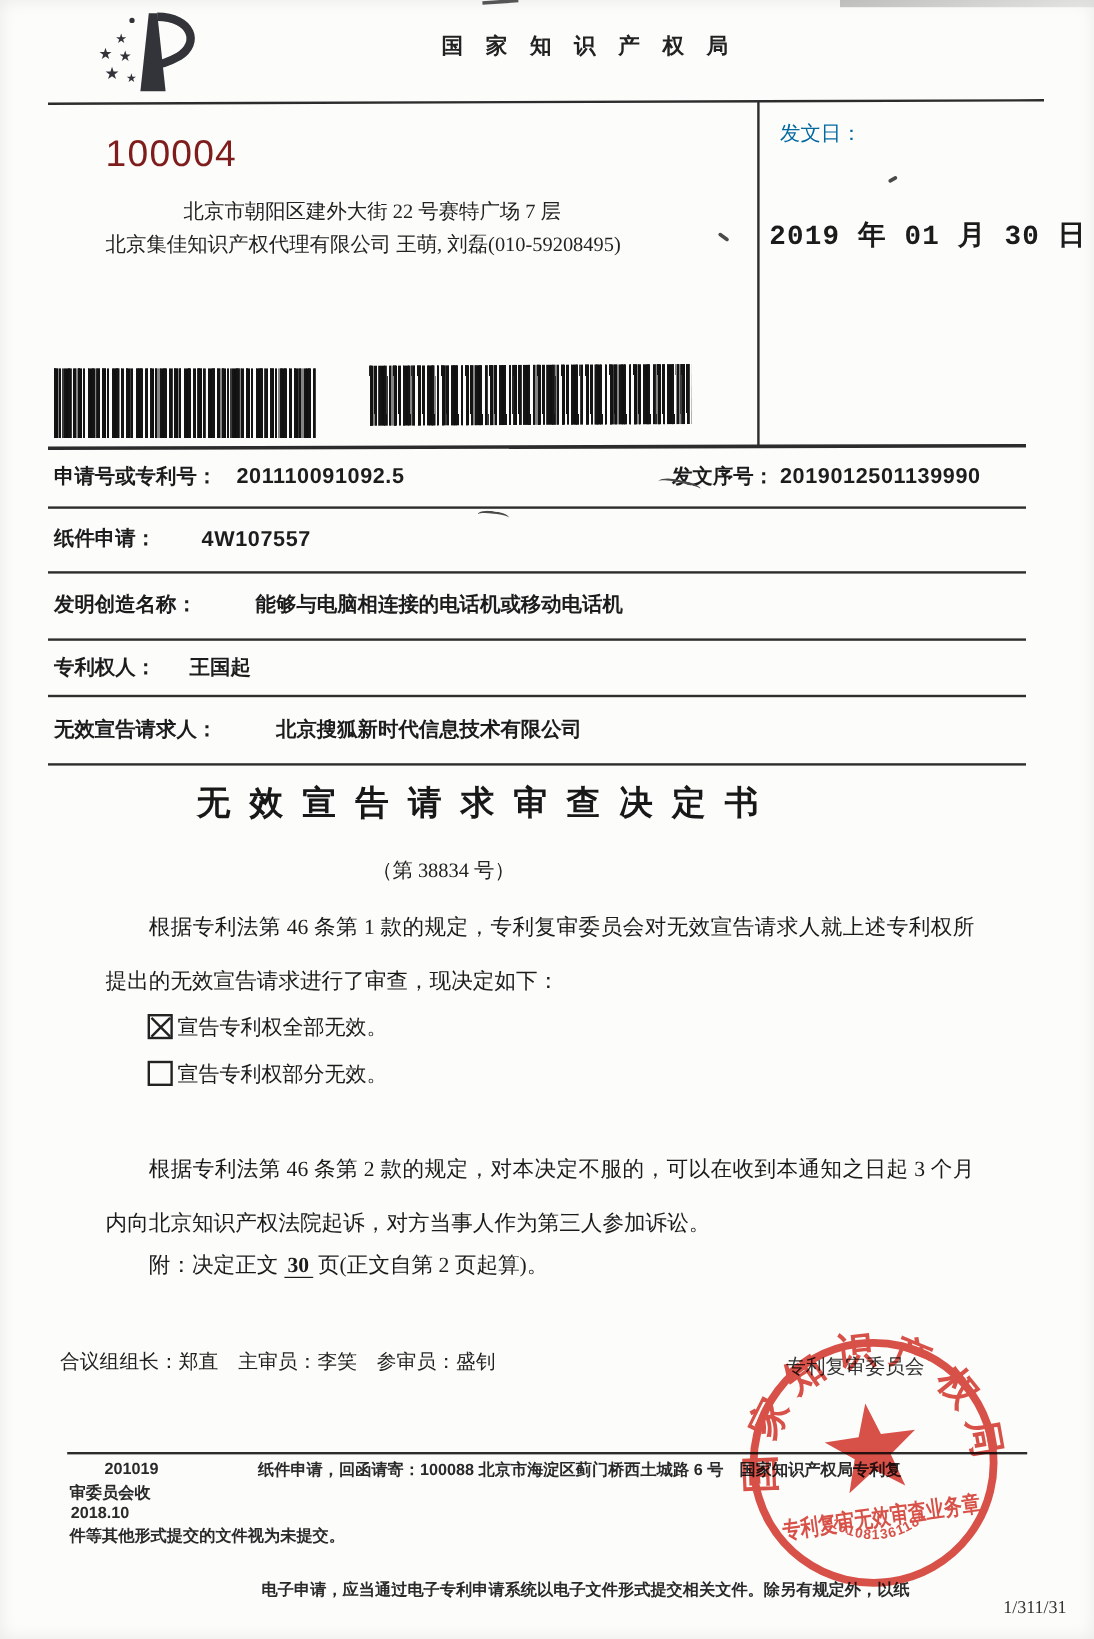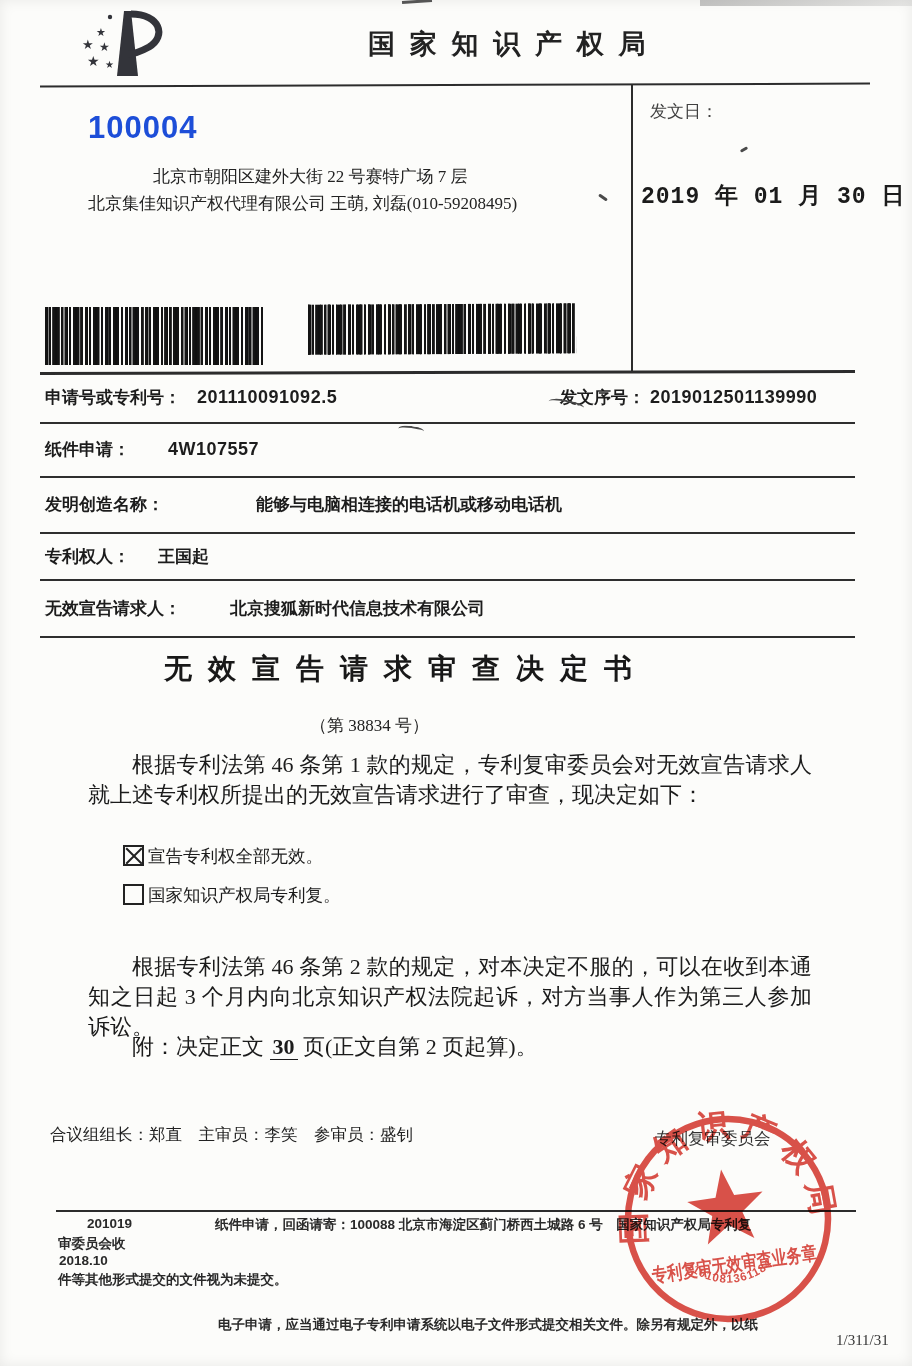--- a/index.html
+++ b/index.html
@@ -3,28 +3,28 @@
 <meta charset="utf-8">
 <style>
   html,body{margin:0;padding:0;background:#d8d8d4;}
   .page{position:relative;width:912px;height:1366px;margin:0 auto;background:#fcfcfa;
         font-family:"Liberation Serif","DejaVu Serif",serif;color:#1d1d1d;overflow:hidden;
         box-shadow:inset 0 0 14px rgba(0,0,0,.08);}
   .abs{position:absolute;}
   .sans{font-family:"Liberation Sans","DejaVu Sans",sans-serif;}
 
   
-  .agency-title{left:368px;top:26px;font-size:27px;font-weight:bold;letter-spacing:4px;
-                font-family:Liberation Serif, serif;color:#222;}
+  .agency-title{left:368px;top:26px;font-size:18px;font-weight:bold;letter-spacing:4px;
+                font-family:Liberation Mono, monospace;color:#222;}
   .hline{background:#2c2c2c;height:2px;}
   .vline{background:#2c2c2c;width:2px;}
-  .postcode{left:88px;top:110px;font-size:31px;font-weight:bold;letter-spacing:1px;color:#1d4ed8;}
+  .postcode{left:88px;top:110px;font-size:31px;font-weight:normal;letter-spacing:1px;color:#7f1d1d;}
   .addr1{left:153px;top:165px;font-size:17px;color:#222;}
   .addr2{left:88px;top:192px;font-size:17px;color:#222;}
-  .dispatch-label{left:650px;top:100px;font-size:17px;color:#404040;}
+  .dispatch-label{left:650px;top:100px;font-size:17px;color:#0369a1;}
   .dispatch-date{left:641px;top:180px;font-size:23px;font-weight:bold;letter-spacing:1px;
                  font-family:Liberation Mono, monospace;color:#1b1b1b;}
 
   .barcode{background-image:
       repeating-linear-gradient(90deg,#141414 0 2px,transparent 2px 4px),
       repeating-linear-gradient(90deg,#101010 0 3px,transparent 3px 10px),
       repeating-linear-gradient(90deg,rgba(25,25,25,.85) 0 1px,transparent 1px 7px),
       repeating-linear-gradient(90deg,rgba(35,35,35,.55) 0 4px,transparent 4px 17px);}
 
   
@@ -33,21 +33,21 @@
   .inforow span{position:absolute;top:50%;transform:translateY(-54%);white-space:nowrap;}
   .flabel{font-family:"Liberation Sans","DejaVu Sans",sans-serif;font-weight:bold;font-size:17px;color:#1c1c1c;}
   .fval{font-family:"Liberation Sans","DejaVu Sans",sans-serif;font-weight:600;font-size:17px;color:#1c1c1c;}
   .fnum{font-family:"Liberation Sans","DejaVu Sans",sans-serif;font-weight:bold;font-size:18px;letter-spacing:.5px;}
 
   
   .doc-title{left:0;top:650px;width:796px;text-align:center;font-size:28px;font-weight:bold;
              letter-spacing:16px;text-indent:16px;color:#181818;
              font-family:"Liberation Sans","DejaVu Sans",sans-serif;}
   .doc-number{left:0;top:714px;width:739px;text-align:center;font-size:17px;color:#222;}
-  .para{font-size:22px;line-height:30px;color:#1b1b1b;text-align:justify;}
+  .para{font-size:18px;line-height:45px;color:#1b1b1b;text-align:justify;}
   .p1{left:88px;top:750px;width:724px;text-indent:2em;}
   .opts{left:123px;top:836px;}
   .opt{height:39px;display:flex;align-items:center;font-size:17.5px;color:#1b1b1b;}
   .cbx{display:inline-block;width:17px;height:17px;border:2px solid #222;position:relative;
        margin-right:4px;flex:0 0 auto;background:#fcfcfa;}
   .cbx[data-checked="true"]::before,.cbx[data-checked="true"]::after{
        content:"";position:absolute;left:-2.5px;top:7.5px;width:22px;height:2px;background:#222;}
   .cbx[data-checked="true"]::before{transform:rotate(45deg);}
   .cbx[data-checked="true"]::after{transform:rotate(-45deg);}
   .p2{left:88px;top:952px;width:724px;text-indent:2em;}
@@ -110,21 +110,21 @@
       <span class="fnum" style="left:157px;">201110091092.5</span>
       <span class="flabel" style="left:520px;">发文序号：</span>
       <span class="fnum" style="left:610px;">2019012501139990</span>
     </div>
     <div class="inforow" style="height:52px;">
       <span class="flabel" style="left:5px;">纸件申请：</span>
       <span class="fnum" style="left:128px;">4W107557</span>
     </div>
     <div class="inforow" style="height:54px;">
       <span class="flabel" style="left:5px;">发明创造名称：</span>
-      <span class="fval" style="left:173px;margin-left:43px;">能够与电脑相连接的电话机或移动电话机</span>
+      <span class="fval" style="left:173px;">能够与电脑相连接的电话机或移动电话机</span>
     </div>
     <div class="inforow" style="height:45px;">
       <span class="flabel" style="left:5px;">专利权人：</span>
       <span class="fval" style="left:118px;">王国起</span>
     </div>
     <div class="inforow" style="height:55px;">
       <span class="flabel" style="left:5px;">无效宣告请求人：</span>
       <span class="fval" style="left:190px;">北京搜狐新时代信息技术有限公司</span>
     </div>
   </div>
@@ -134,21 +134,21 @@
 
   <div class="abs para p1">根据专利法第 46 条第 1 款的规定，专利复审委员会对无效宣告请求人就上述专利权所提出的无效宣告请求进行了审查，现决定如下：</div>
 
   <div class="abs opts">
     <div class="opt">
       <span class="cbx" data-checked="true"></span>
       <span>宣告专利权全部无效。</span>
     </div>
     <div class="opt">
       <span class="cbx" data-checked="false"></span>
-      <span>国家知识产权局专利复。</span>
+      <span>宣告专利权部分无效。</span>
     </div>
   </div>
 
   <div class="abs para p2">根据专利法第 46 条第 2 款的规定，对本决定不服的，可以在收到本通知之日起 3 个月内向北京知识产权法院起诉，对方当事人作为第三人参加诉讼。</div>
 
   <div class="abs para att"><span>附：决定正文 </span><span class="pages">30</span><span> 页(正文自第 2 页起算)。</span></div>
 
   <div class="abs panel">合议组组长：郑直　主审员：李笑　参审员：盛钊</div>
   <div class="abs committee">专利复审委员会</div>
 

